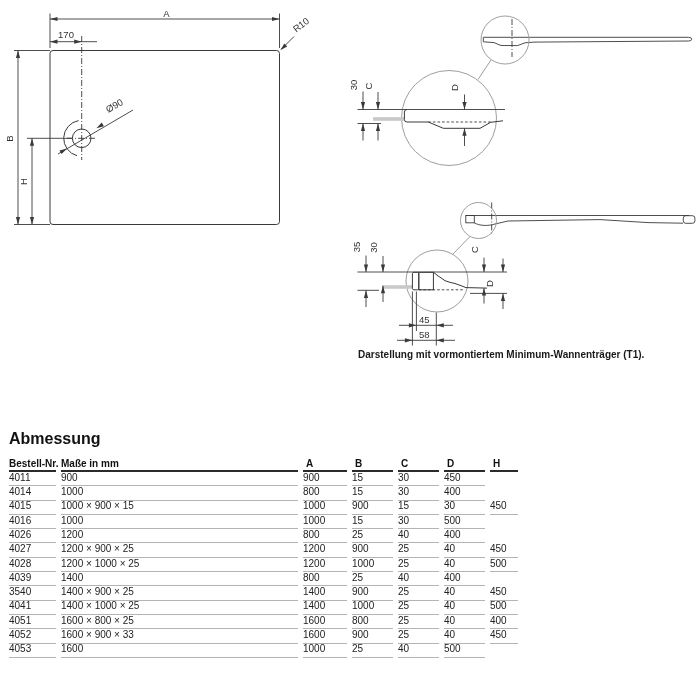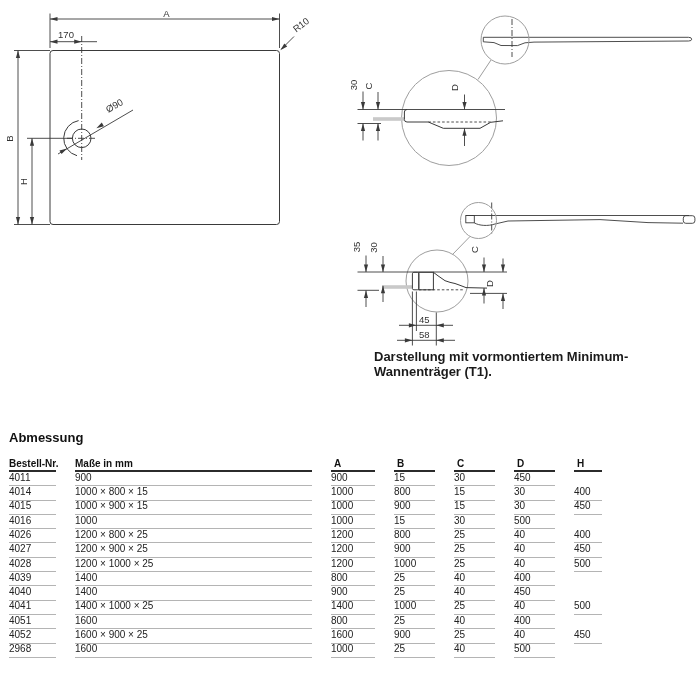--- a/index.html
+++ b/index.html
@@ -8,25 +8,25 @@
   svg{position:absolute;overflow:visible;}
   svg text{font-family:"Liberation Sans",sans-serif;font-size:9.5px;fill:#333;}
   .stroke{stroke:#3a3a3a;stroke-width:1;fill:none;}
   .thin{stroke:#3a3a3a;stroke-width:0.9;fill:none;}
   .detail{stroke:#9e9e9e;stroke-width:1;fill:none;}
   .grayband{stroke:#c9c9c9;stroke-width:3.6;fill:none;}
   .dashdot{stroke:#3a3a3a;stroke-width:0.9;fill:none;stroke-dasharray:6 2 1 2;}
   .hidden-line{stroke:#3a3a3a;stroke-width:0.9;fill:none;stroke-dasharray:2.6 2;}
   .arr{fill:#3a3a3a;stroke:none;}
 
-  #caption{position:absolute;left:358px;top:349px;font-size:13px;font-weight:700;color:#1a1a1a;margin-left:16px;}
-  #heading{position:absolute;left:9px;top:430px;font-size:13px;font-weight:700;color:#111;}
+  #caption{position:absolute;left:358px;top:349px;font-size:10px;font-weight:700;color:#1a1a1a;}
+  #heading{position:absolute;left:9px;top:430px;font-size:16px;font-weight:700;color:#111;}
 
   #dim-table{position:absolute;left:9px;top:458px;width:509px;}
-  .trow{display:grid;grid-template-columns:47px 237px 44px 41px 41px 41px 28px;column-gap:19px;}
+  .trow{display:grid;grid-template-columns:47px 237px 44px 41px 41px 41px 28px;column-gap:5px;}
   .trow .cell{box-sizing:border-box;height:14.3px;display:flex;align-items:flex-end;
               padding-bottom:2.5px;font-size:10px;line-height:10px;color:#222;
               border-bottom:1px solid #b4b4b4;white-space:nowrap;overflow:visible;}
   .trow.thead .cell{height:14px;font-weight:700;color:#111;border-bottom:2px solid #2b2b2b;padding-bottom:1.5px;}
   .trow .cell.num{padding-left:0;}
   .trow.thead .cell.letter{padding-left:3px;}
 </style>
 </head>
 <body>
 
@@ -180,21 +180,20 @@
         <div class="trow">
           <div class="cell">4011</div>
           <div class="cell num">900</div>
           <div class="cell num">900</div>
           <div class="cell num">15</div>
           <div class="cell num">30</div>
           <div class="cell num">450</div>
         </div>
         <div class="trow">
           <div class="cell">4014</div>
-          <div class="cell">1000 × 800 × 15</div>
           <div class="cell num">1000</div>
           <div class="cell num">800</div>
           <div class="cell num">15</div>
           <div class="cell num">30</div>
           <div class="cell num">400</div>
         </div>
         <div class="trow">
           <div class="cell">4015</div>
           <div class="cell">1000 × 900 × 15</div>
           <div class="cell num">1000</div>
@@ -206,21 +205,20 @@
         <div class="trow">
           <div class="cell">4016</div>
           <div class="cell num">1000</div>
           <div class="cell num">1000</div>
           <div class="cell num">15</div>
           <div class="cell num">30</div>
           <div class="cell num">500</div>
         </div>
         <div class="trow">
           <div class="cell">4026</div>
-          <div class="cell">1200 × 800 × 25</div>
           <div class="cell num">1200</div>
           <div class="cell num">800</div>
           <div class="cell num">25</div>
           <div class="cell num">40</div>
           <div class="cell num">400</div>
         </div>
         <div class="trow">
           <div class="cell">4027</div>
           <div class="cell">1200 × 900 × 25</div>
           <div class="cell num">1200</div>
@@ -240,55 +238,57 @@
         </div>
         <div class="trow">
           <div class="cell">4039</div>
           <div class="cell num">1400</div>
           <div class="cell num">800</div>
           <div class="cell num">25</div>
           <div class="cell num">40</div>
           <div class="cell num">400</div>
         </div>
         <div class="trow">
-          <div class="cell">4040</div>
+          <div class="cell">3540</div>
+          <div class="cell">1400 × 900 × 25</div>
           <div class="cell num">1400</div>
           <div class="cell num">900</div>
           <div class="cell num">25</div>
           <div class="cell num">40</div>
           <div class="cell num">450</div>
         </div>
         <div class="trow">
           <div class="cell">4041</div>
           <div class="cell">1400 × 1000 × 25</div>
           <div class="cell num">1400</div>
           <div class="cell num">1000</div>
           <div class="cell num">25</div>
           <div class="cell num">40</div>
           <div class="cell num">500</div>
         </div>
         <div class="trow">
           <div class="cell">4051</div>
+          <div class="cell">1600 × 800 × 25</div>
           <div class="cell num">1600</div>
           <div class="cell num">800</div>
           <div class="cell num">25</div>
           <div class="cell num">40</div>
           <div class="cell num">400</div>
         </div>
         <div class="trow">
           <div class="cell">4052</div>
-          <div class="cell">1600 × 900 × 25</div>
+          <div class="cell">1600 × 900 × 33</div>
           <div class="cell num">1600</div>
           <div class="cell num">900</div>
           <div class="cell num">25</div>
           <div class="cell num">40</div>
           <div class="cell num">450</div>
         </div>
         <div class="trow">
-          <div class="cell">2968</div>
+          <div class="cell">4053</div>
           <div class="cell num">1600</div>
           <div class="cell num">1000</div>
           <div class="cell num">25</div>
           <div class="cell num">40</div>
           <div class="cell num">500</div>
         </div>
       </div>
   </div>
 
 </div>

